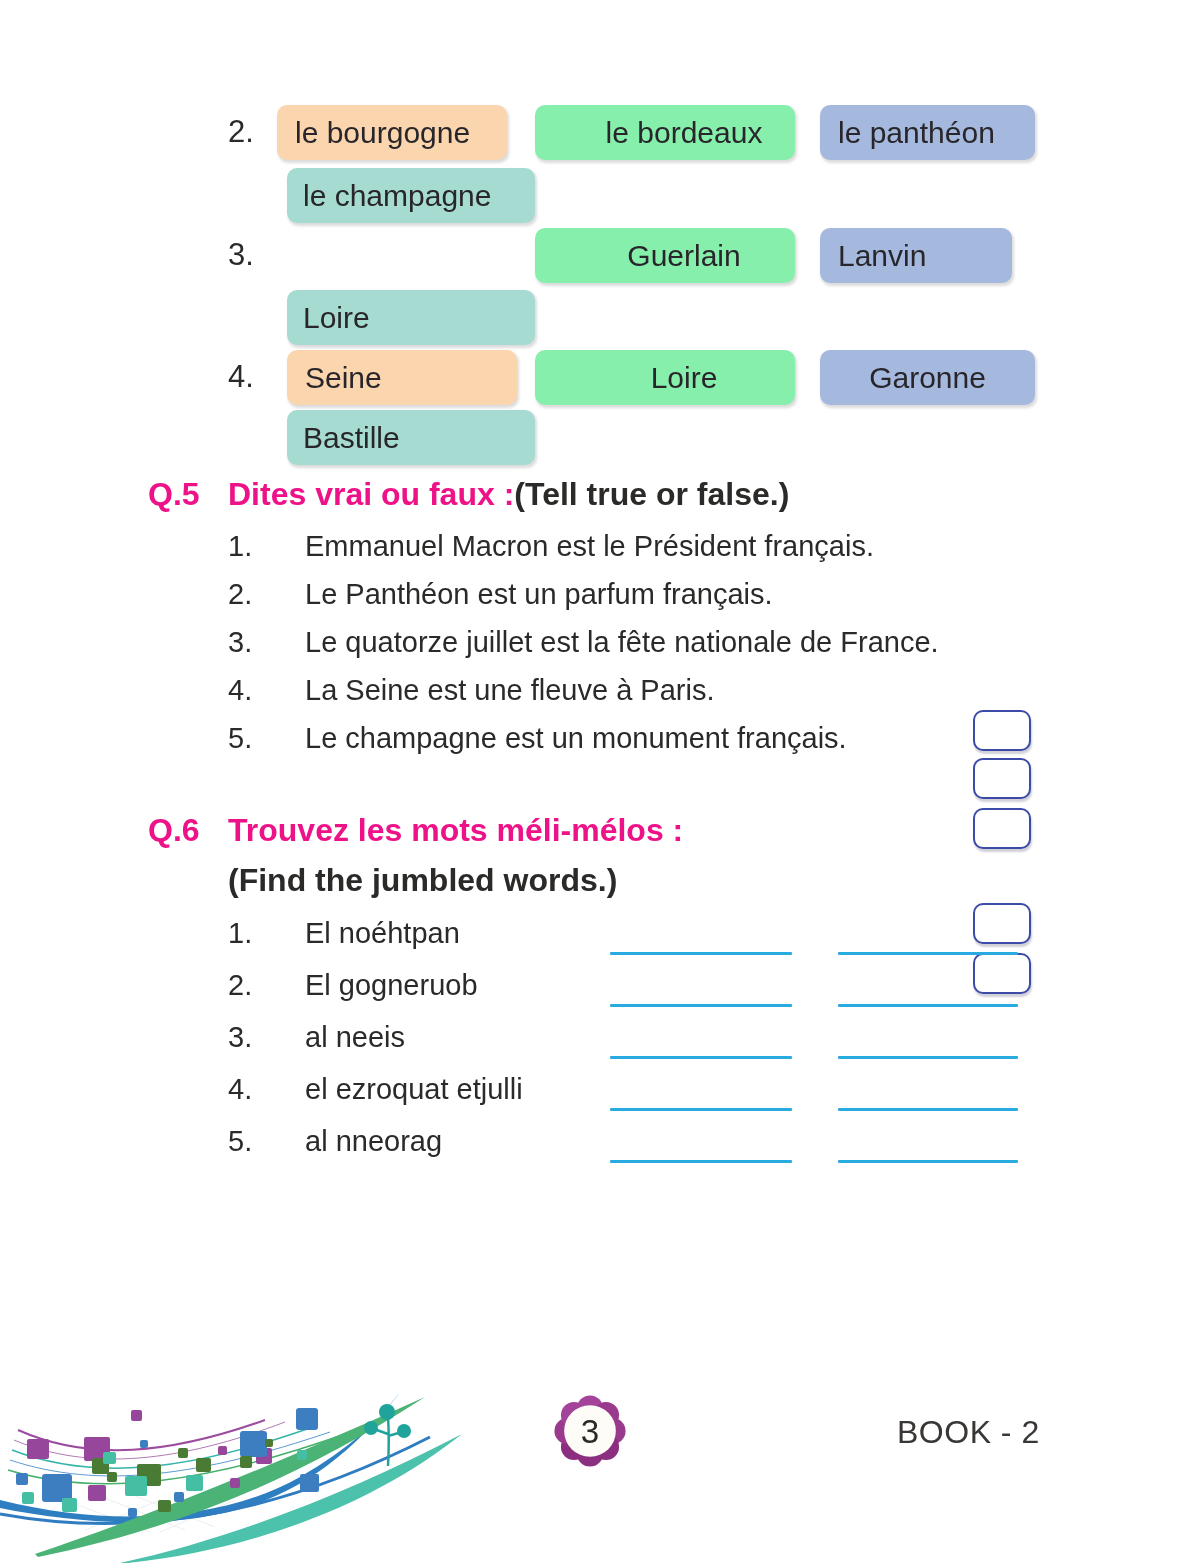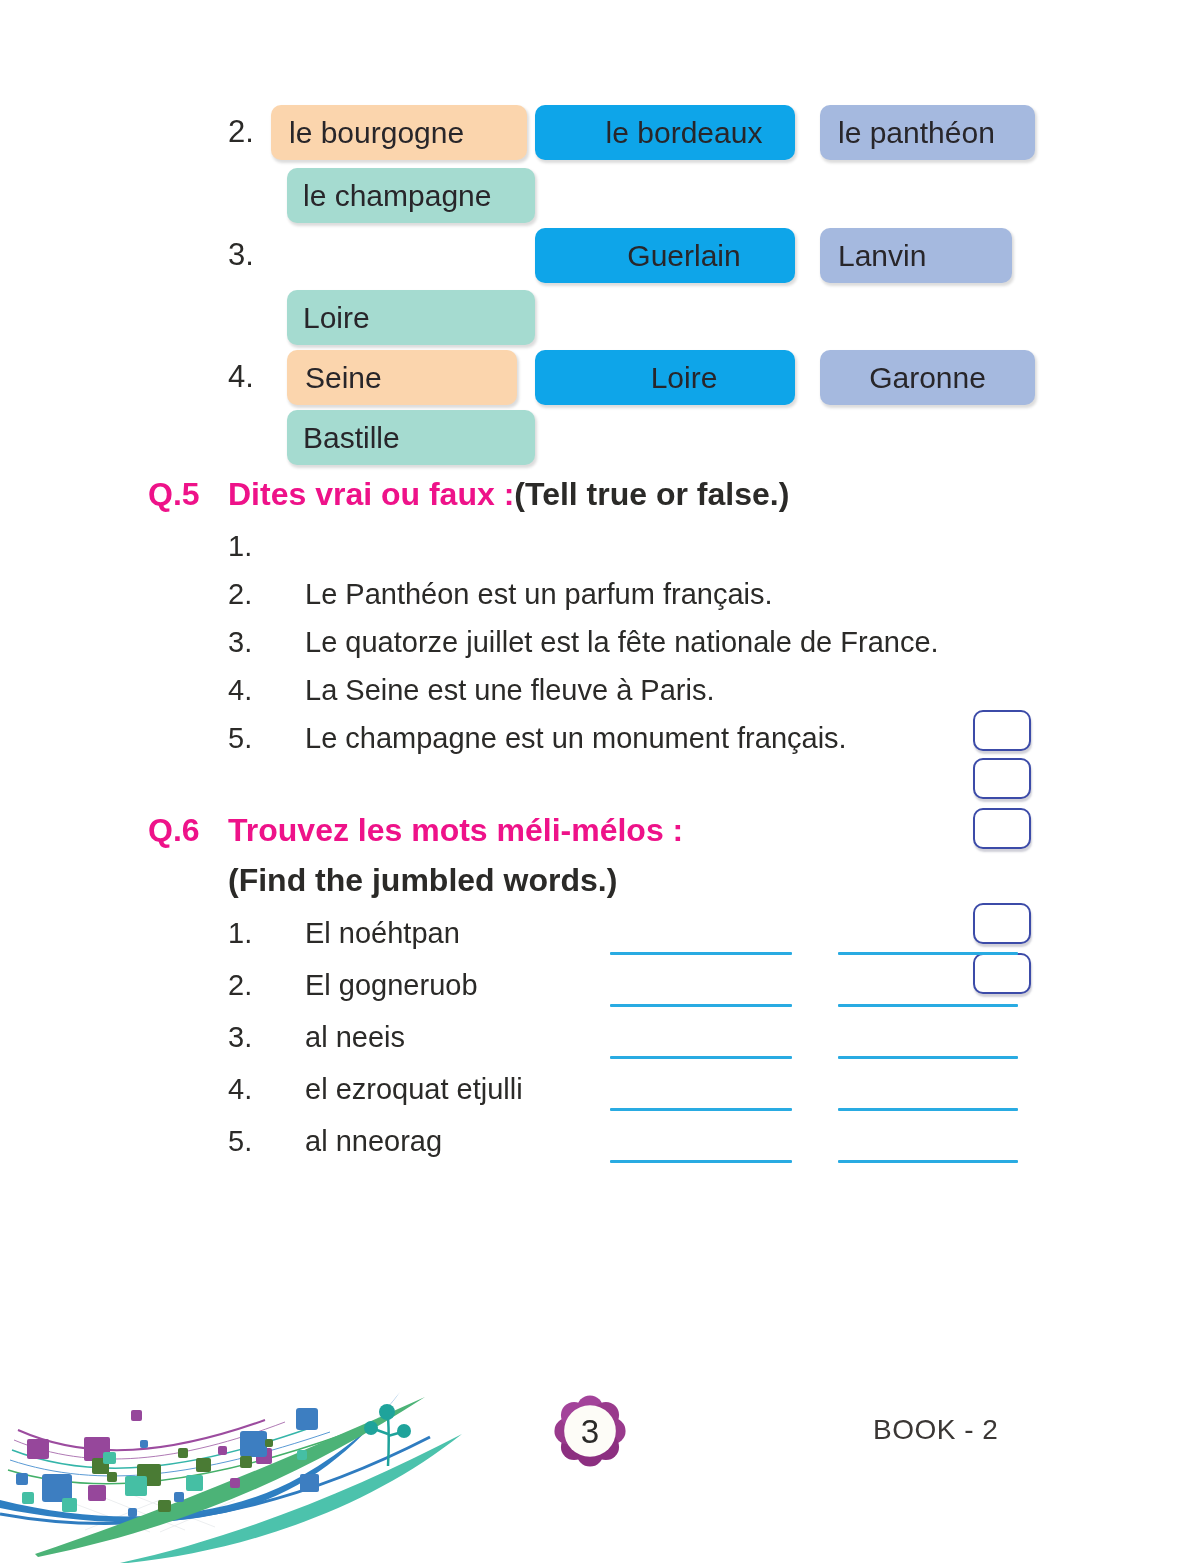--- a/index.html
+++ b/index.html
@@ -12,21 +12,21 @@
   
   .gnum { position:absolute; left:228px; font-size:31px; line-height:36px; color:#2b2a28; }
   .wbox {
     position:absolute; height:55px; border-radius:10px;
     display:flex; align-items:center; font-size:30px; color:#28262a;
     box-shadow:1.5px 2.5px 3px rgba(0,0,0,0.14);
   }
   .align-left   { justify-content:flex-start; padding-left:18px; }
   .align-center { justify-content:center; }
   .c-peach { background:#FBD5AD; }
-  .c-green { background:#0ea5e9;padding-left:38px; }
+  .c-green { background:#86efac;padding-left:38px; }
   .c-blue  { background:#A5B9DF; }
   .c-teal  { background:#A5DBD0;padding-left:16px; }
 
   
   .qheading { position:absolute; font-size:32px; font-weight:bold; white-space:nowrap; }
   .qlabel { display:inline-block; width:80px; color:#EE1289; }
   .qfr    { color:#EE1289;text-align:center; }
   .qen    { color:#2b2a28; }
   .qsub   { position:absolute; font-size:32px; font-weight:bold; color:#2b2a28; }
 
@@ -44,30 +44,30 @@
 
   
   .ansbox {
     position:absolute; left:973px; width:58px; height:41px;
     border:2.5px solid #3C4BA8; border-radius:10px; background:#ffffff;
     box-shadow:1px 3px 2px rgba(150,150,168,0.45);
   }
 
   
   .badge { position:absolute; left:551px; top:1390px; }
-  .book-label { position:absolute; left:873px; top:1414px; font-size:28px; color:#3a3634; letter-spacing:0.5px; }
+  .book-label { position:absolute; left:897px; top:1414px; font-size:32px; color:#3a3634; letter-spacing:0.5px; }
   .decor { position:absolute; left:0; top:1382px; }
 </style>
 </head>
 <body>
 
 <div class="page">
 
   <span class="gnum" style="top:114px">2.</span>
-  <div class="wbox c-peach align-left" style="left:271px;top:105px;width:256px">le bourgogne</div>
+  <div class="wbox c-peach align-left" style="left:277px;top:105px;width:230px">le bourgogne</div>
   <div class="wbox c-green align-center" style="left:535px;top:105px;width:260px">le bordeaux</div>
   <div class="wbox c-blue  align-left" style="left:820px;top:105px;width:215px">le panthéon</div>
   <div class="wbox c-teal  align-left" style="left:287px;top:168px;width:248px">le champagne</div>
 
   <span class="gnum" style="top:237px">3.</span>
   <div class="wbox c-green align-center" style="left:535px;top:228px;width:260px">Guerlain</div>
   <div class="wbox c-blue  align-left" style="left:820px;top:228px;width:192px">Lanvin</div>
   <div class="wbox c-teal  align-left" style="left:287px;top:290px;width:248px">Loire</div>
 
   <span class="gnum" style="top:359px">4.</span>
@@ -76,20 +76,21 @@
   <div class="wbox c-blue  align-center" style="left:820px;top:350px;width:215px">Garonne</div>
   <div class="wbox c-teal  align-left" style="left:287px;top:410px;width:248px">Bastille</div>
 
   <div class="qheading" style="left:148px;top:476px">
     <span class="qlabel">Q.5</span><span class="qfr">Dites vrai ou faux :</span><span class="qen">(Tell true or false.)</span>
   </div>
 
   <div class="qlist" style="left:228px;top:522px">
     <div class="qitem">
       <span class="inum">1.</span>
+      <span class="itext">Emmanuel Macron est le Président français.</span>
     </div>
     <div class="qitem">
       <span class="inum">2.</span>
       <span class="itext">Le Panthéon est un parfum français.</span>
     </div>
     <div class="qitem">
       <span class="inum">3.</span>
       <span class="itext">Le quatorze juillet est la fête nationale de France.</span>
     </div>
     <div class="qitem">

